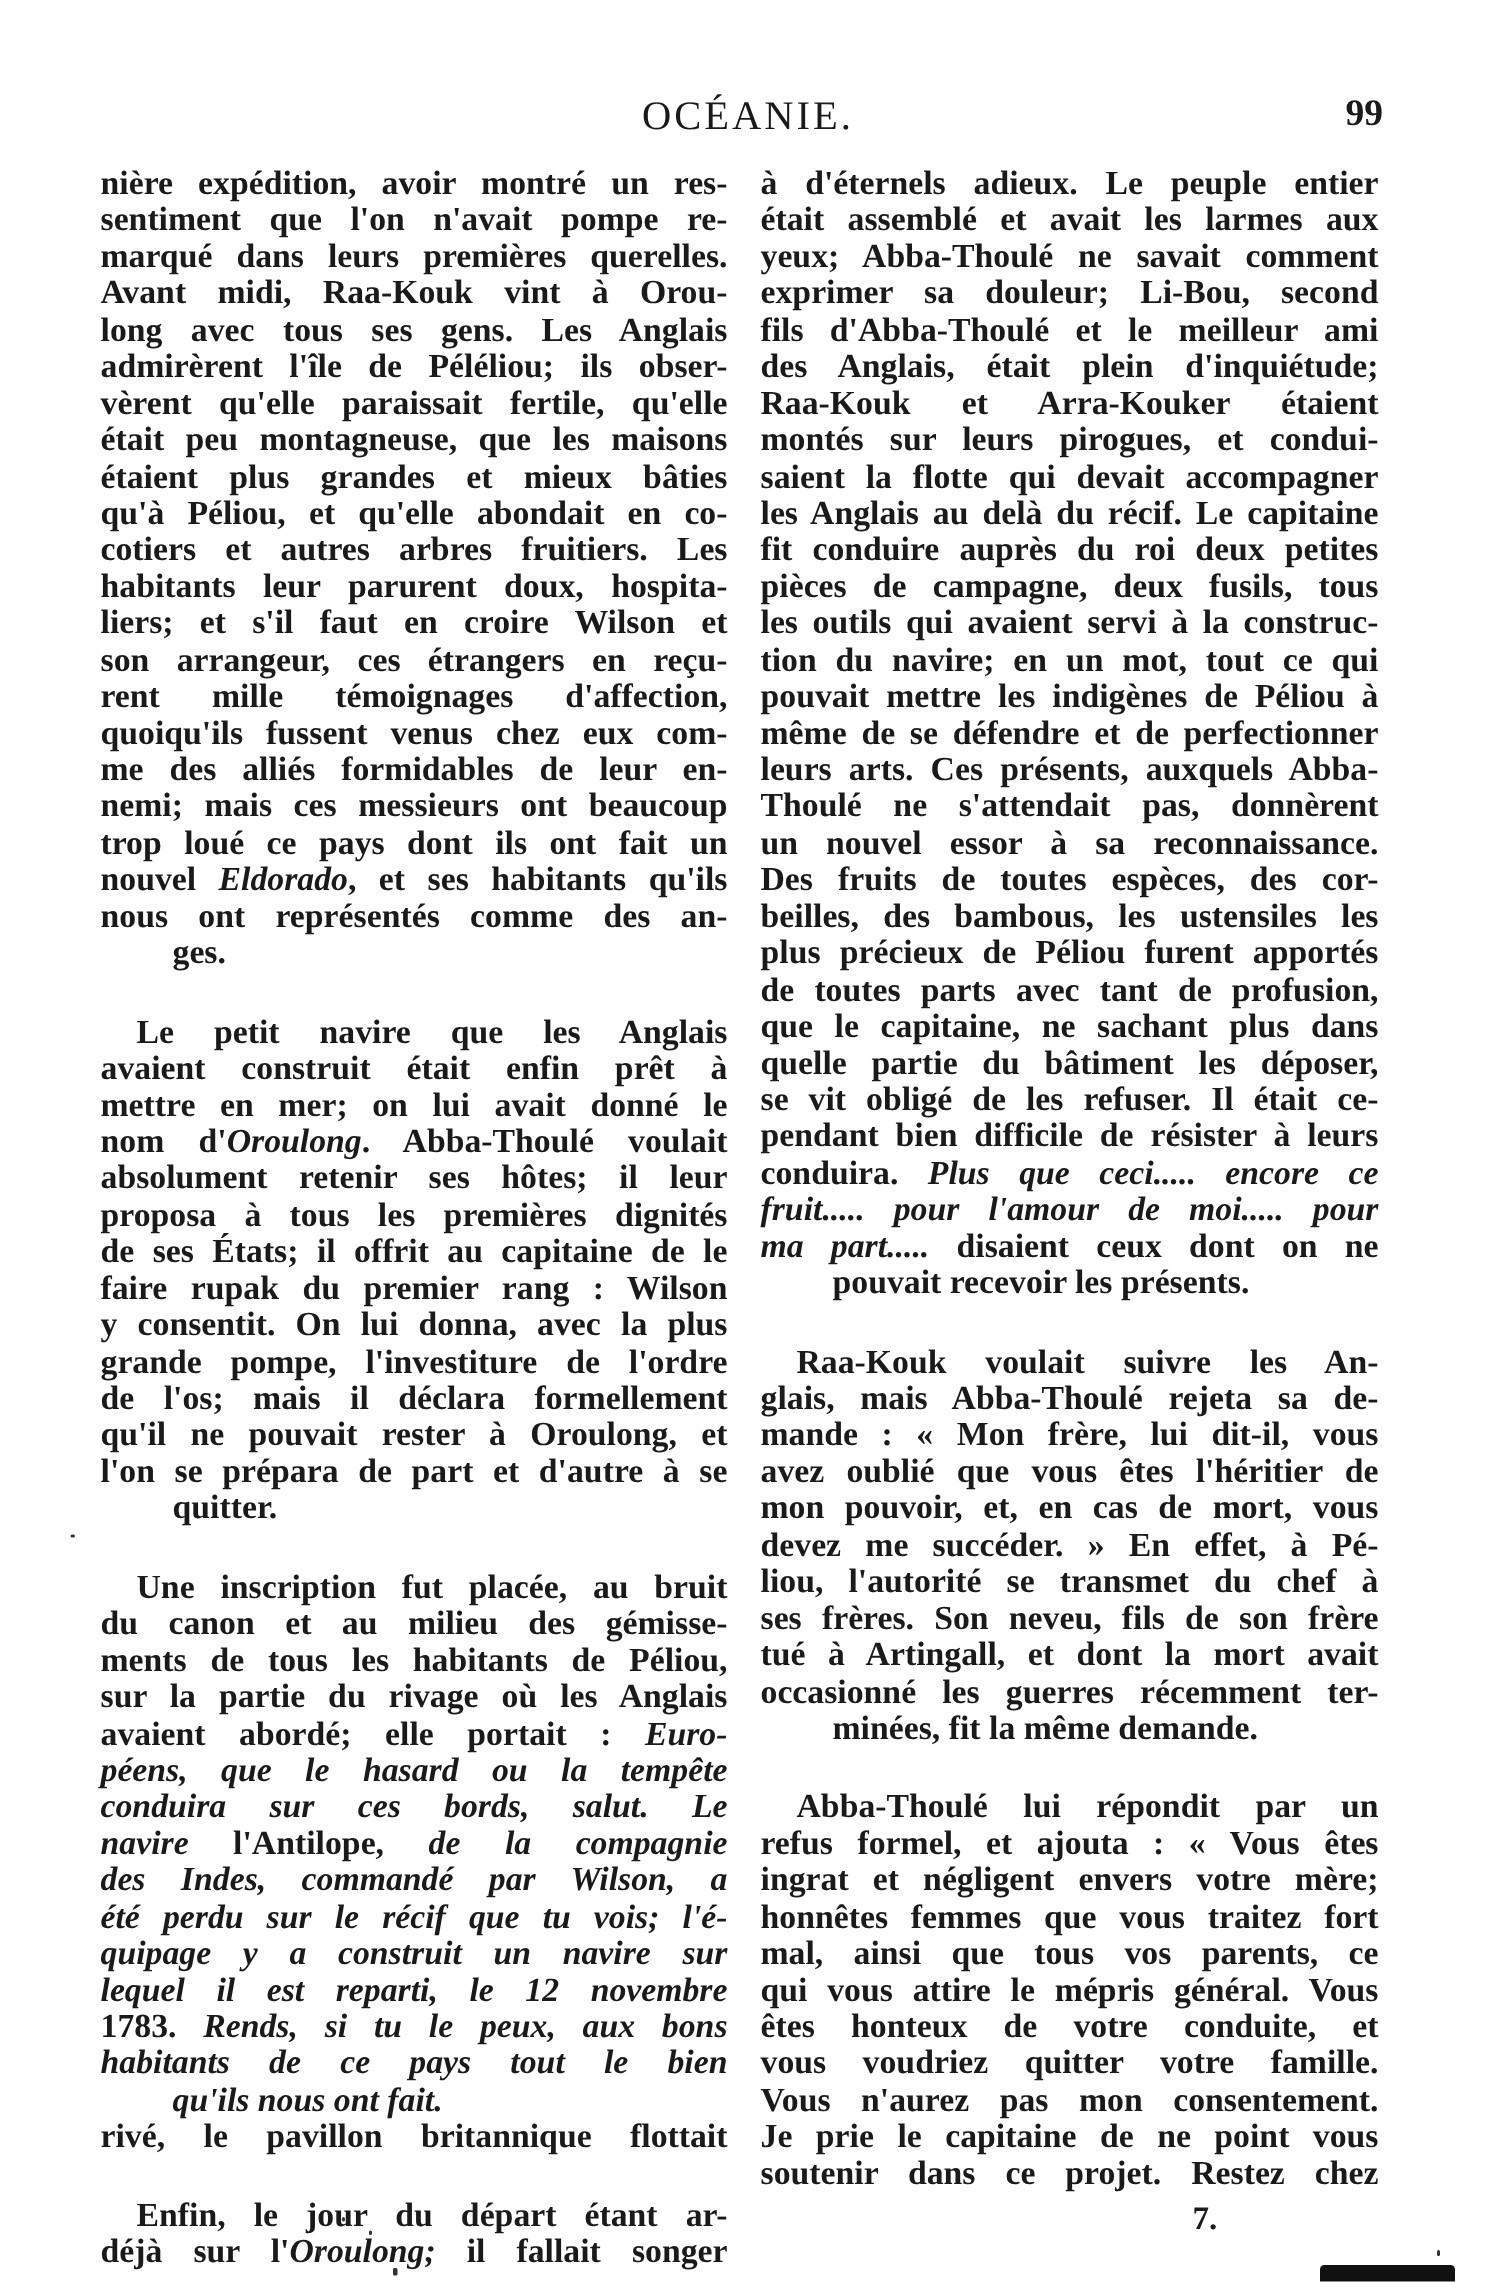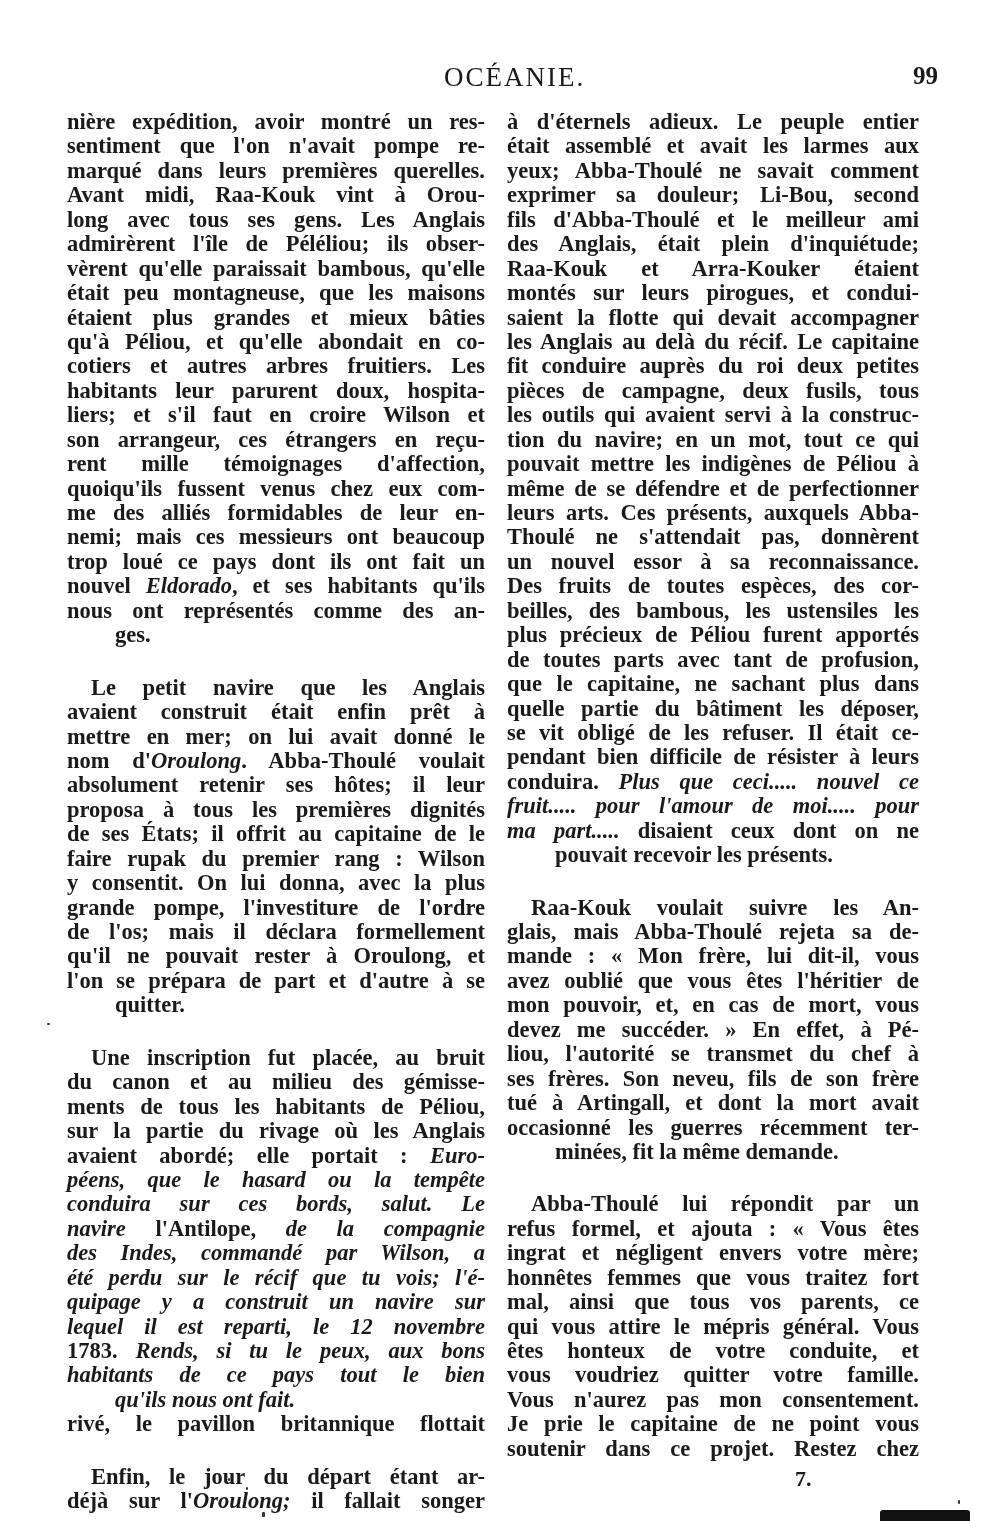--- a/index.html
+++ b/index.html
@@ -1,17 +1,17 @@
 <!DOCTYPE html>
 <html><head>
 <meta charset="utf-8">
 <style>
   html, body { margin: 0; padding: 0; background: #ffffff; }
   body { width: 1000px; height: 1521px; position: relative; overflow: hidden; font-family: "DejaVu Serif", "Liberation Serif", serif; color: #1a1a1a; }
-  .header { position: absolute; top: 62px; left: 16px; width: 884px; height: 40px; }
+  .header { position: absolute; top: 62px; left: 0; width: 884px; height: 40px; }
   .running-head { position: absolute; left: 428px; top: 0; font-size: 27px; letter-spacing: 2px; font-family: "Liberation Serif", "DejaVu Serif", serif; }
   .folio { position: absolute; left: 897px; top: 0; font-size: 25px; font-weight: bold; font-family: "Liberation Serif", "DejaVu Serif", serif; }
   .column { position: absolute; top: 110px; width: 418px; font-weight: bold; }
   .col-left { left: 67px; }
   .col-right { left: 507px; width: 412px; }
   .line { display: block; height: 24.45px; line-height: 24.45px; font-size: 22.5px; white-space: nowrap; text-align: justify; text-align-last: justify; font-family: "Liberation Serif", "DejaVu Serif", serif; }
   .line.last { text-align-last: left; margin-left: 48px; }
   .line.indent { padding-left: 24px; margin-top: 28px; }
   .it { font-style: italic; }
   .signature { position: absolute; left: 795px; top: 1466px; font-size: 22px; font-weight: bold; font-family: "Liberation Serif", serif; }
@@ -27,21 +27,21 @@
   <span class="folio">99</span>
 </div>
 
 <div class="column col-left" id="col-left">
     <span class="line"><span>nière expédition, avoir montré un res-</span></span>
     <span class="line"><span>sentiment que l'on n'avait pompe re-</span></span>
     <span class="line"><span>marqué dans leurs premières querelles.</span></span>
     <span class="line"><span>Avant midi, Raa-Kouk vint à Orou-</span></span>
     <span class="line"><span>long avec tous ses gens. Les Anglais</span></span>
     <span class="line"><span>admirèrent l'île de Péléliou; ils obser-</span></span>
-    <span class="line"><span>vèrent qu'elle paraissait bambous, qu'elle</span></span>
+    <span class="line"><span>vèrent qu'elle paraissait fertile, qu'elle</span></span>
     <span class="line"><span>était peu montagneuse, que les maisons</span></span>
     <span class="line"><span>étaient plus grandes et mieux bâties</span></span>
     <span class="line"><span>qu'à Péliou, et qu'elle abondait en co-</span></span>
     <span class="line"><span>cotiers et autres arbres fruitiers. Les</span></span>
     <span class="line"><span>habitants leur parurent doux, hospita-</span></span>
     <span class="line"><span>liers; et s'il faut en croire Wilson et</span></span>
     <span class="line"><span>son arrangeur, ces étrangers en reçu-</span></span>
     <span class="line"><span>rent mille témoignages d'affection,</span></span>
     <span class="line"><span>quoiqu'ils fussent venus chez eux com-</span></span>
     <span class="line"><span>me des alliés formidables de leur en-</span></span>
@@ -104,21 +104,21 @@
     <span class="line"><span>Thoulé ne s'attendait pas, donnèrent</span></span>
     <span class="line"><span>un nouvel essor à sa reconnaissance.</span></span>
     <span class="line"><span>Des fruits de toutes espèces, des cor-</span></span>
     <span class="line"><span>beilles, des bambous, les ustensiles les</span></span>
     <span class="line"><span>plus précieux de Péliou furent apportés</span></span>
     <span class="line"><span>de toutes parts avec tant de profusion,</span></span>
     <span class="line"><span>que le capitaine, ne sachant plus dans</span></span>
     <span class="line"><span>quelle partie du bâtiment les déposer,</span></span>
     <span class="line"><span>se vit obligé de les refuser. Il était ce-</span></span>
     <span class="line"><span>pendant bien difficile de résister à leurs</span></span>
-    <span class="line"><span>conduira. </span><span class="it">Plus que ceci..... nouvel ce</span></span>
+    <span class="line"><span>conduira. </span><span class="it">Plus que ceci..... encore ce</span></span>
     <span class="line"><span class="it">fruit..... pour l'amour de moi..... pour</span></span>
     <span class="line"><span class="it">ma part.....</span><span> disaient ceux dont on ne</span></span>
     <span class="line last"><span>pouvait recevoir les présents.</span></span>
     <span class="line indent"><span>Raa-Kouk voulait suivre les An-</span></span>
     <span class="line"><span>glais, mais Abba-Thoulé rejeta sa de-</span></span>
     <span class="line"><span>mande : « Mon frère, lui dit-il, vous</span></span>
     <span class="line"><span>avez oublié que vous êtes l'héritier de</span></span>
     <span class="line"><span>mon pouvoir, et, en cas de mort, vous</span></span>
     <span class="line"><span>devez me succéder. » En effet, à Pé-</span></span>
     <span class="line"><span>liou, l'autorité se transmet du chef à</span></span>

